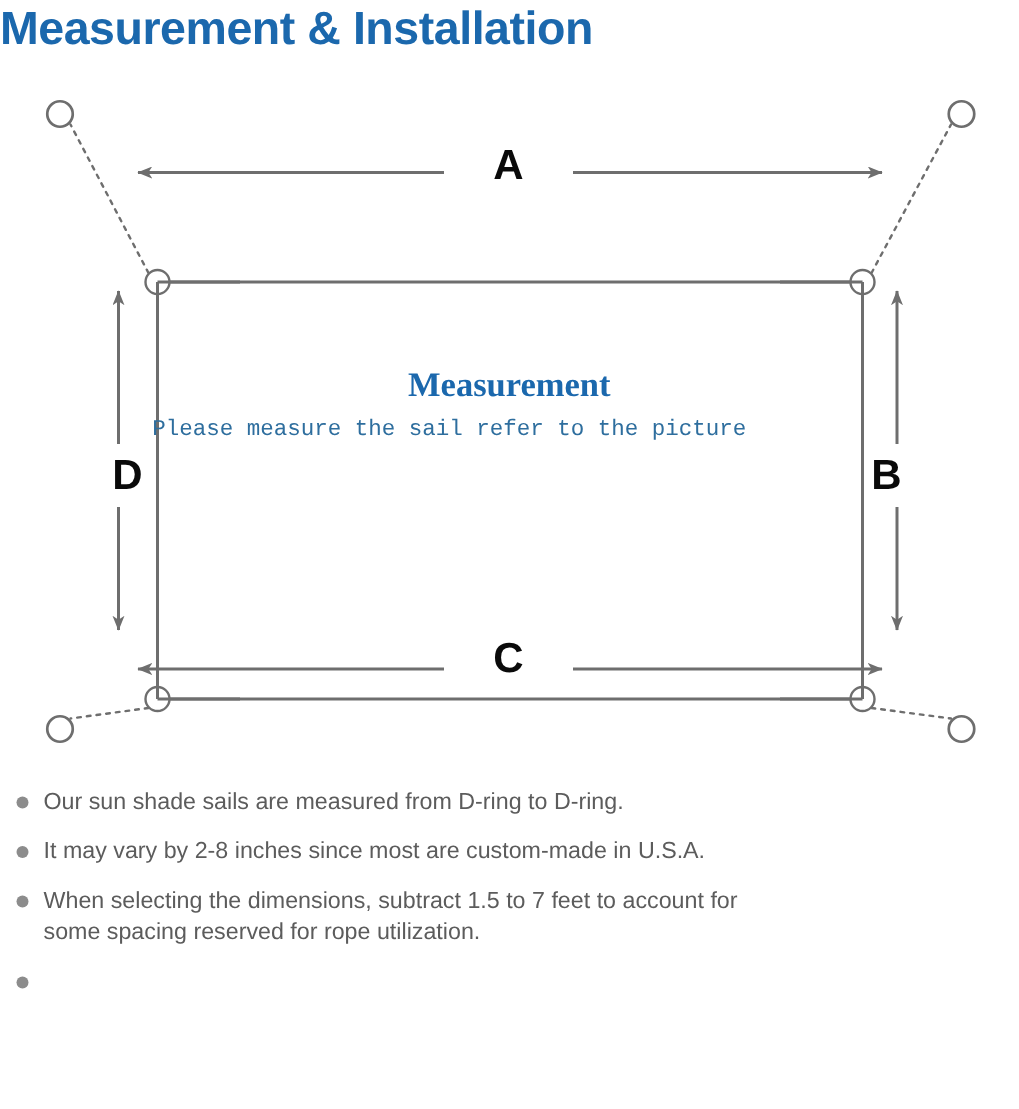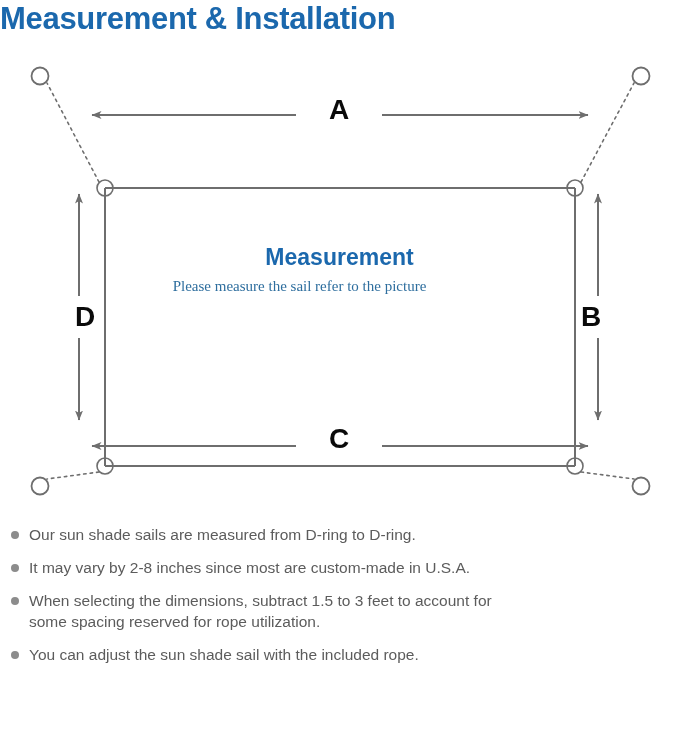--- a/index.html
+++ b/index.html
@@ -49,32 +49,32 @@
     display: block;
   }
 
   
   .sail-heading {
     position: absolute;
     left: 0;
     top: 196px;
     width: 679px;
     text-align: center;
-    font-family: Liberation Sans, sans-serif;
+    font-family: Liberation Serif, serif;
     font-weight: bold;
     font-size: 23px;
     color: #1b68ad;
   }
   .sail-sub {
     position: absolute;
     left: 0;
     top: 230px;
     width: 599px;
     text-align: center;
-    font-family: Liberation Serif, serif;
+    font-family: Liberation Mono, monospace;
     font-size: 15px;
     color: #2e6e9e;
   }
 
   
   .dim {
     position: absolute;
     font-family: "Liberation Sans", sans-serif;
     font-weight: bold;
     font-size: 28px;
@@ -181,21 +181,20 @@
     <div class="note">
       <span class="bullet"></span>
       <span>Our sun shade sails are measured from D-ring to D-ring.</span>
     </div>
     <div class="note">
       <span class="bullet"></span>
       <span>It may vary by 2-8 inches since most are custom-made in U.S.A.</span>
     </div>
     <div class="note">
       <span class="bullet"></span>
-      <span>When selecting the dimensions, subtract 1.5 to 3 feet to account for some spacing reserved for rope utilization.</span>
-    </div>
-    <div class="note">
-      <span class="bullet"></span>
-      <span>You can adjust the sun shade sail with the included rope.</span>
+      <span>When selecting the dimensions, subtract 1.5 to 7 feet to account for some spacing reserved for rope utilization.</span>
+    </div>
+    <div class="note">
+      <span class="bullet"></span>
     </div>
   </div>
 
 </div>
 
 </body></html>

